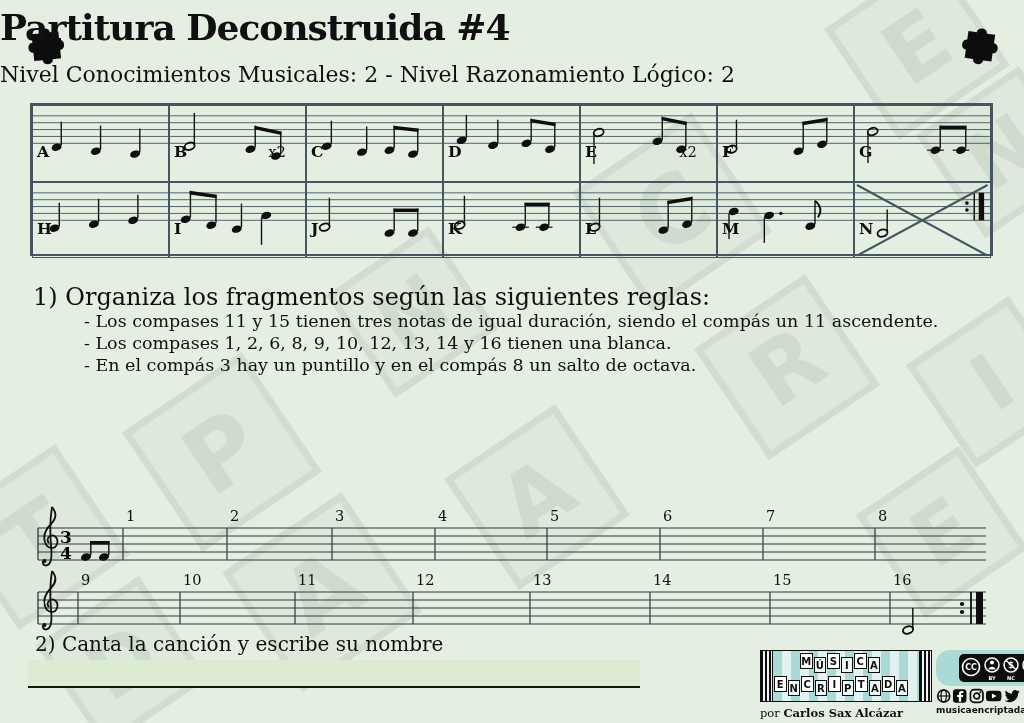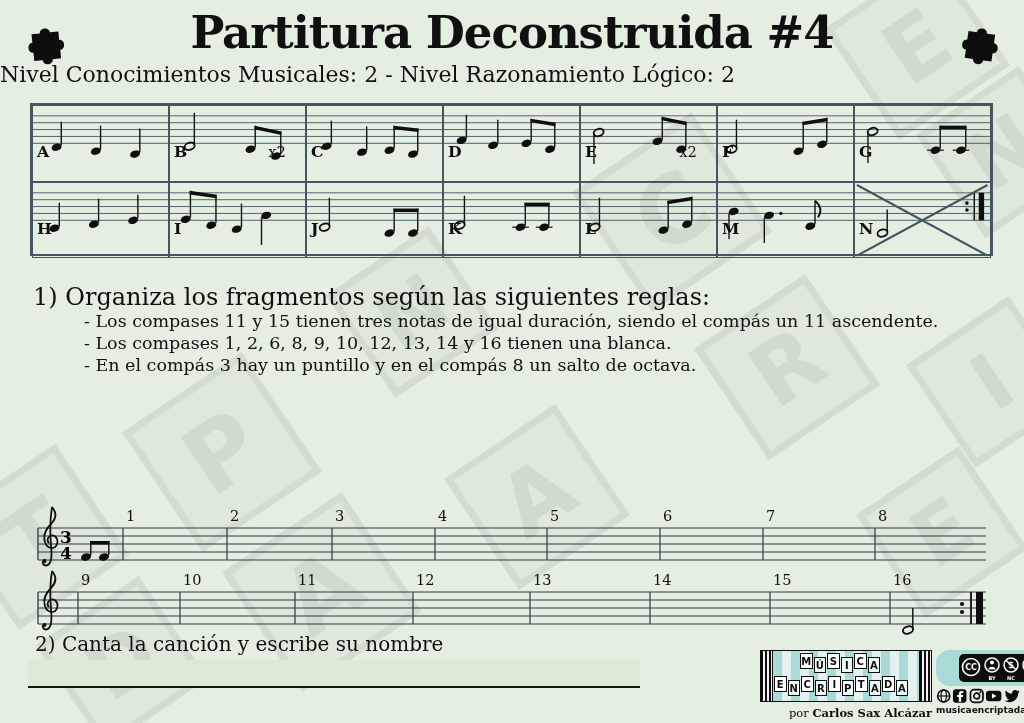--- a/index.html
+++ b/index.html
@@ -5,21 +5,21 @@
   html,body{margin:0;padding:0;}
   .page{position:relative;width:1024px;height:723px;background:#e4eee1;overflow:hidden;
         font-family:"DejaVu Serif","Liberation Serif",serif;color:#101010;}
   
   .wm{position:absolute;inset:0;pointer-events:none;z-index:0;}
   .wm-tile{position:absolute;display:flex;align-items:center;justify-content:center;
            border:7px solid rgba(110,130,115,.10);background:rgba(110,130,115,.05);
            color:rgba(110,130,115,.13);font-weight:bold;font-family:"DejaVu Sans",sans-serif;}
   
   .hdr{position:absolute;top:0;left:0;right:0;z-index:2;}
-  .title{position:absolute;top:6px;left:0;right:0;text-align:center;font-size:45px;font-weight:800;
+  .title{position:absolute;top:6px;left:0;right:0;font-size:36px;font-weight:800;
          letter-spacing:-1px;}
   .subtitle{position:absolute;top:62px;left:0;right:0;font-size:22px;}
   .puzzle{position:absolute;top:26px;}
   .puzzle.left{left:20px;transform:rotate(-6deg);}
   .puzzle.right{right:18px;transform:scaleX(-1) rotate(-8deg);}
   
   .frag-grid{position:absolute;left:30px;top:103px;width:963px;height:153px;z-index:2;
              display:grid;grid-template-columns:repeat(7,1fr);grid-template-rows:1fr 1fr;
              border:2.5px solid #44565f;box-sizing:border-box;background:transparent;}
   .fcell{border:1.2px solid #44565f;box-sizing:border-box;position:relative;}
@@ -40,21 +40,21 @@
              background:repeating-linear-gradient(90deg,#0d0d0d 0 1.6px,#f3f3f3 1.6px 4px);}
   .logo-mid{position:relative;flex:1;border-top:1px solid #0d0d0d;border-bottom:1px solid #0d0d0d;
             background:repeating-linear-gradient(90deg,#a9dad5 0 9px,#e2f2f0 9px 18px);}
   .lrow{position:absolute;display:flex;}
   .lrow1{left:27px;top:2px;}
   .lrow2{left:1px;top:25px;}
   .ltile{width:12.5px;height:16px;margin-right:1px;border:1px solid #0d0d0d;background:#fdfdfd;
          font-family:"DejaVu Sans",sans-serif;font-size:10px;font-weight:bold;line-height:16px;
          text-align:center;box-sizing:border-box;}
   .ltile.dn{transform:translateY(4px);background:#eef8f6;}
-  .credit{text-align:right;font-size:11.5px;margin-top:4px;}
+  .credit{text-align:left;font-size:11.5px;margin-top:4px;}
   .credit b{font-weight:bold;}
   .ccwrap{position:absolute;left:936px;top:650px;width:84px;z-index:3;}
   .ccbox{width:84px;height:36px;border-radius:14px;background:#a9dad5;display:flex;
          align-items:center;justify-content:center;padding-left:20px;}
   .social{display:flex;gap:1px;margin-top:2px;align-items:center;}
   .site{font-family:"DejaVu Sans",sans-serif;font-size:9px;font-weight:bold;margin-top:1px;}
 </style>
 </head>
 <body>
 

